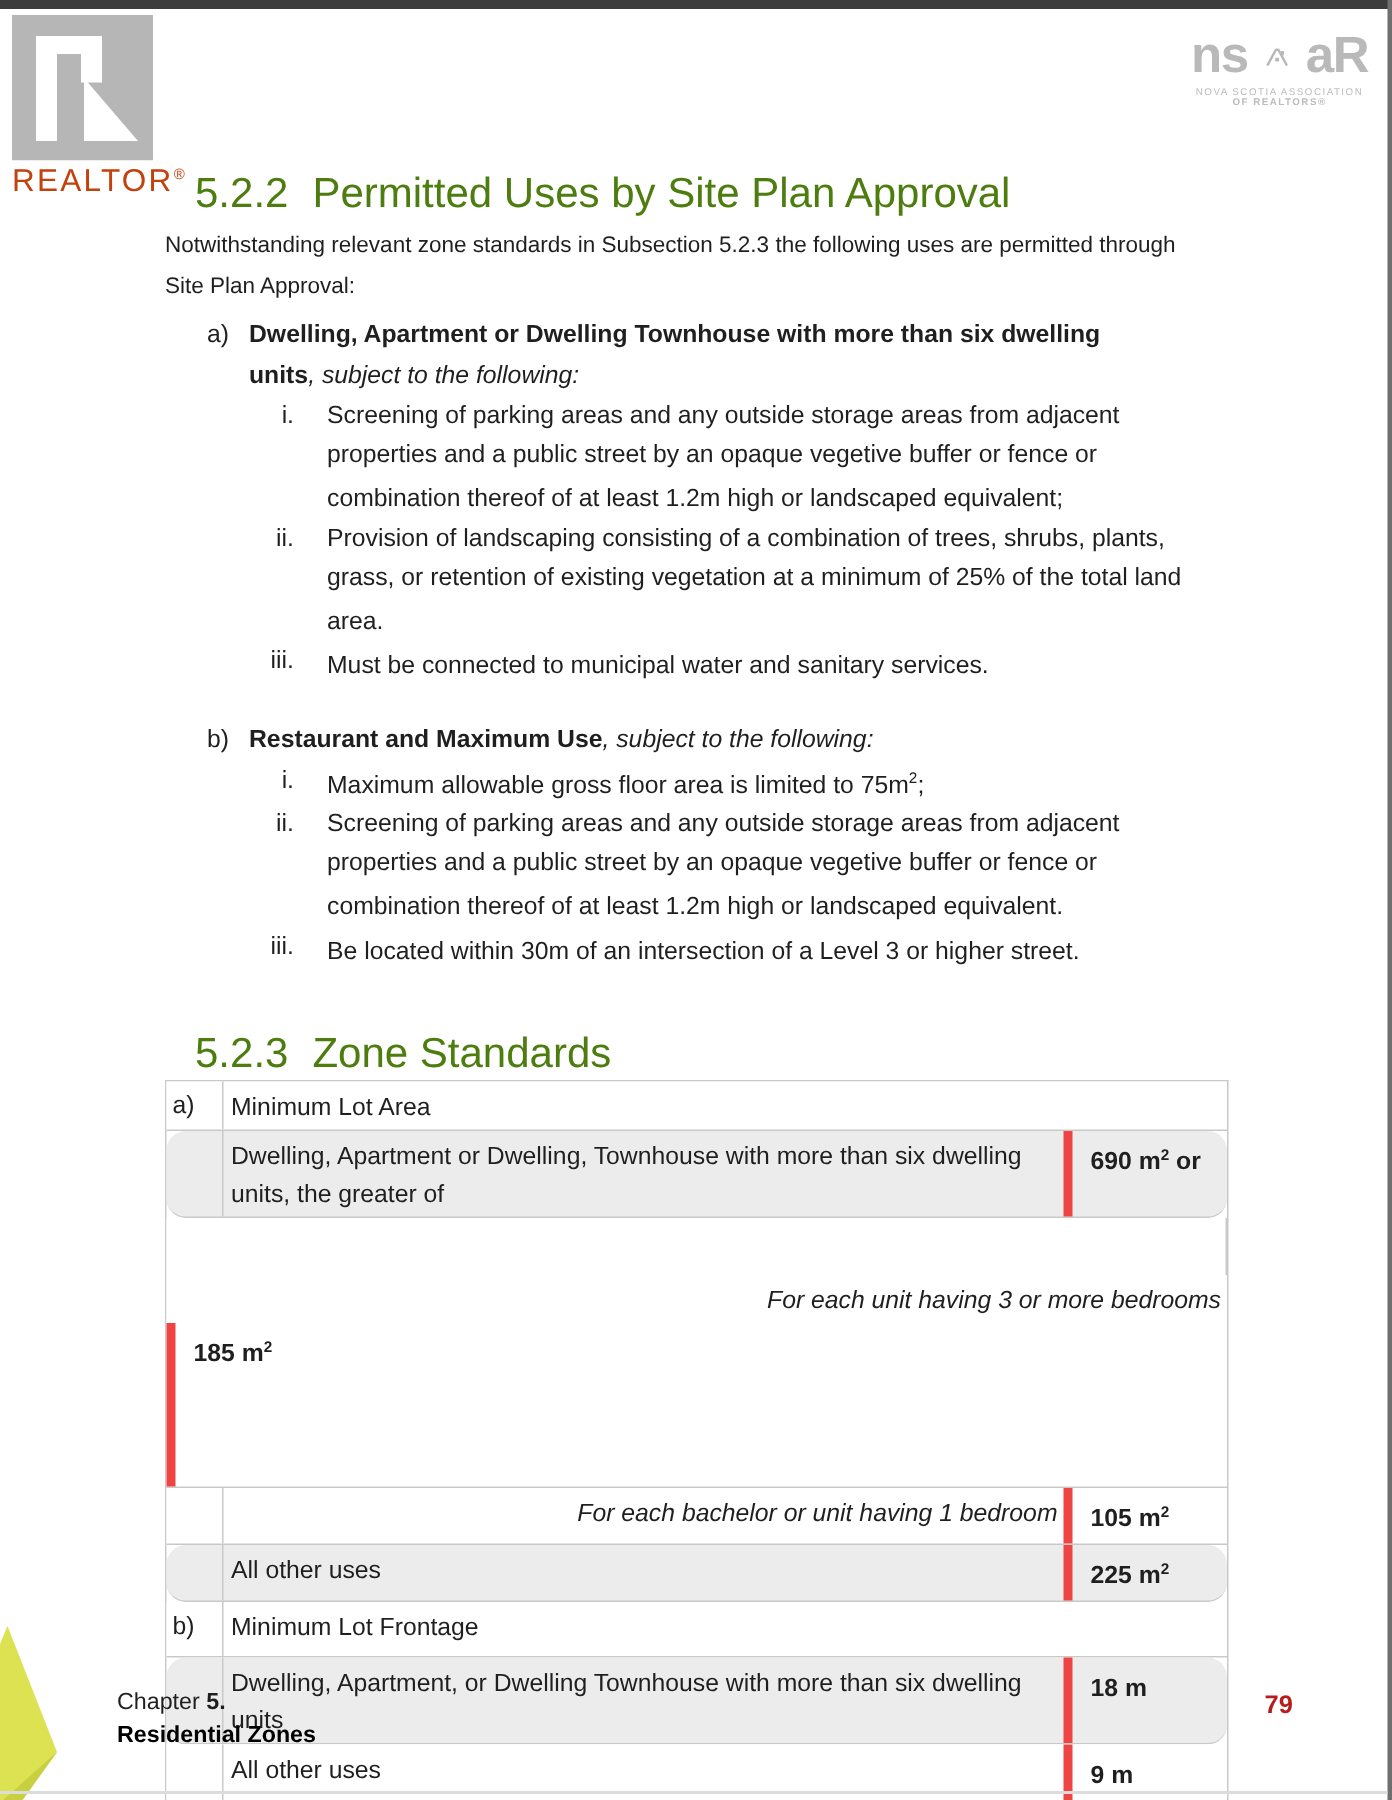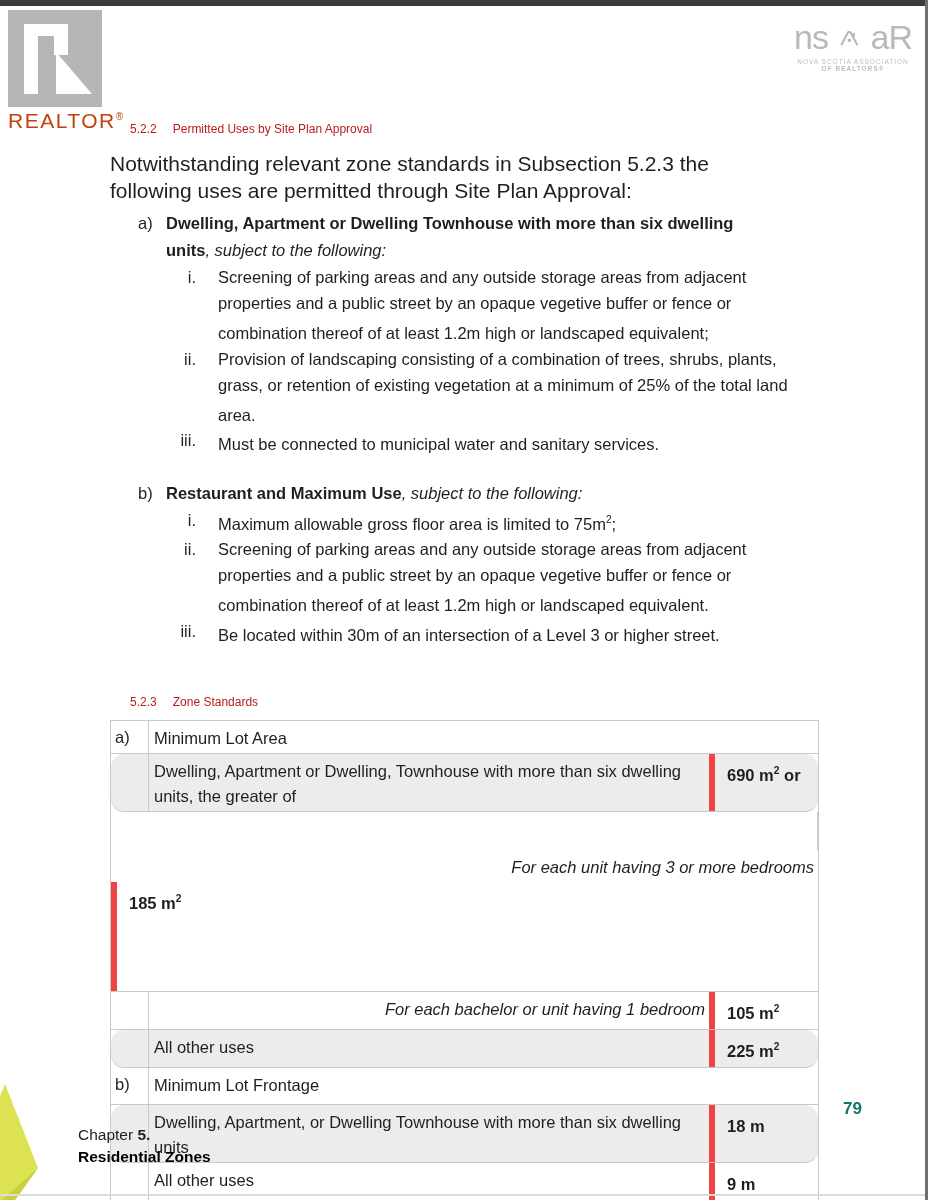--- a/index.html
+++ b/index.html
@@ -12,29 +12,29 @@
   .bottom-line{position:absolute;left:0;top:1194px;width:925px;height:2px;background:#dcdcdc;}
 
   
   .realtor{position:absolute;left:8px;top:10px;width:112px;}
   .realtor .box{display:block;}
   .realtor .wordmark{font-size:21px;letter-spacing:1.5px;color:#c2410c;margin-top:2px;white-space:nowrap;}
   .realtor .reg{font-size:10px;vertical-align:super;}
 
   
   .nsar{position:absolute;right:16px;top:20px;width:118px;text-align:center;color:#b9b9b9;}
-  .nsar .mark{display:flex;align-items:flex-end;justify-content:flex-start;gap:12px;line-height:1;}
+  .nsar .mark{display:flex;align-items:flex-end;justify-content:flex-start;gap:12px;line-height:1;font-weight:bold;}
   .nsar .mtxt{font-size:34px;letter-spacing:-1px;}
   .nsar .sub1{font-size:6.5px;letter-spacing:1px;margin-top:4px;color:#bcbcbc;white-space:nowrap;}
   .nsar .sub2{font-size:6.5px;letter-spacing:1px;font-weight:bold;color:#bcbcbc;}
 
   .main{position:absolute;left:0;top:116px;width:100%;padding:0 108px 0 110px;box-sizing:border-box;}
-  h2.sec{font-size:12px;font-weight:500;color:#b91c1c;margin:0 0 8px 20px;line-height:26px;}
+  h2.sec{font-size:28px;font-weight:500;color:#4d7c0f;margin:0 0 8px 20px;line-height:26px;}
   h2.sec .num{margin-right:16px;}
-  .intro{font-size:21px;line-height:27px;margin:0 0 6px 0;max-width:680px;color:#1f1f1f;}
+  .intro{font-size:15px;line-height:27px;margin:0 0 6px 0;max-width:680px;color:#1f1f1f;}
 
   .alpha-item{margin:0 0 23px 28px;}
   .alpha-head{display:flex;font-size:16.5px;line-height:27px;color:#1f1f1f;}
   .amark{flex:0 0 28px;}
   .alead{max-width:605px;}
   .alead b{font-weight:700;}
   .alead i{font-style:italic;}
   .roman-item{display:flex;font-size:16.5px;line-height:26px;color:#1f1f1f;}
   .rnum{flex:0 0 58px;text-align:right;padding-right:0;}
   .rtext{margin-left:22px;max-width:600px;}
@@ -51,21 +51,21 @@
   .tc2.rt{text-align:right;font-style:italic;padding-right:4px;}
   .tc3{flex:0 0 109px;border-left:6px solid #ef4444;padding:5px 4px 2px 12px;box-sizing:border-box;font-weight:700;line-height:23px;}
   .trow.section .tc2{border-right:none;}
   .r-h32{min-height:32px;} .r-h53{min-height:53px;} .r-h39{min-height:39px;flex-direction:column;}
   .r-h38{min-height:38px;} .r-h37{min-height:37px;} .r-h54{min-height:54px;}
 
   
   .footer-chapter{position:absolute;left:78px;top:1124px;font-size:15.5px;line-height:22px;color:#1f1f1f;}
   .footer-chapter .ctitle{font-weight:700;color:#000000;}
   .footer-chapter .cnum{font-weight:700;}
-  .page-number{position:absolute;right:66px;top:1099px;font-size:17px;font-weight:700;color:#0f766e;}
+  .page-number{position:absolute;right:66px;top:1127px;font-size:17px;font-weight:700;color:#b91c1c;}
 
   .lime-shape{position:absolute;left:0;top:1082px;}
 </style>
 </head>
 <body>
 
 <div class="page">
   <div class="top-bar"></div>
   <div class="right-edge"></div>
 

